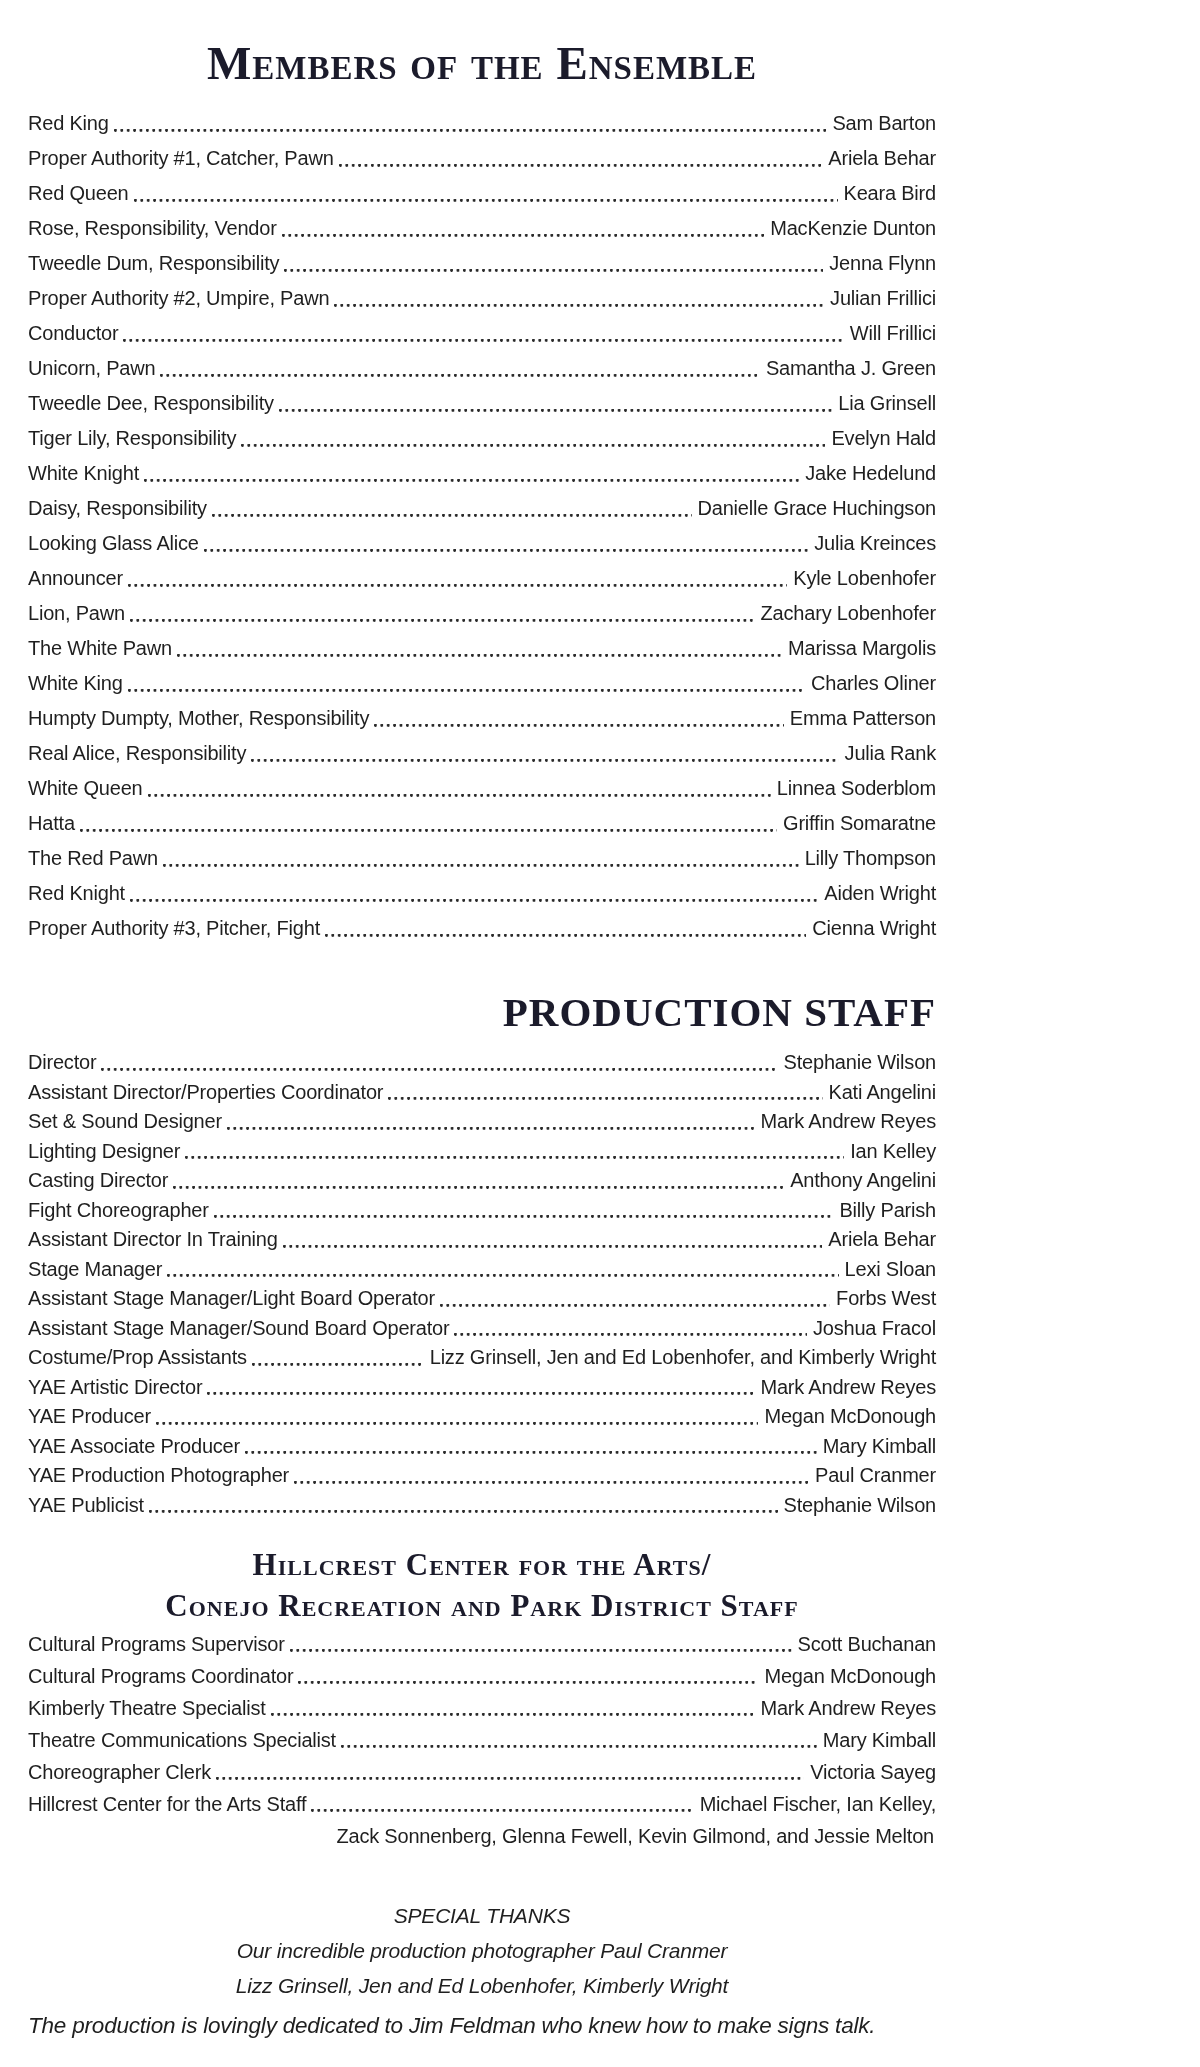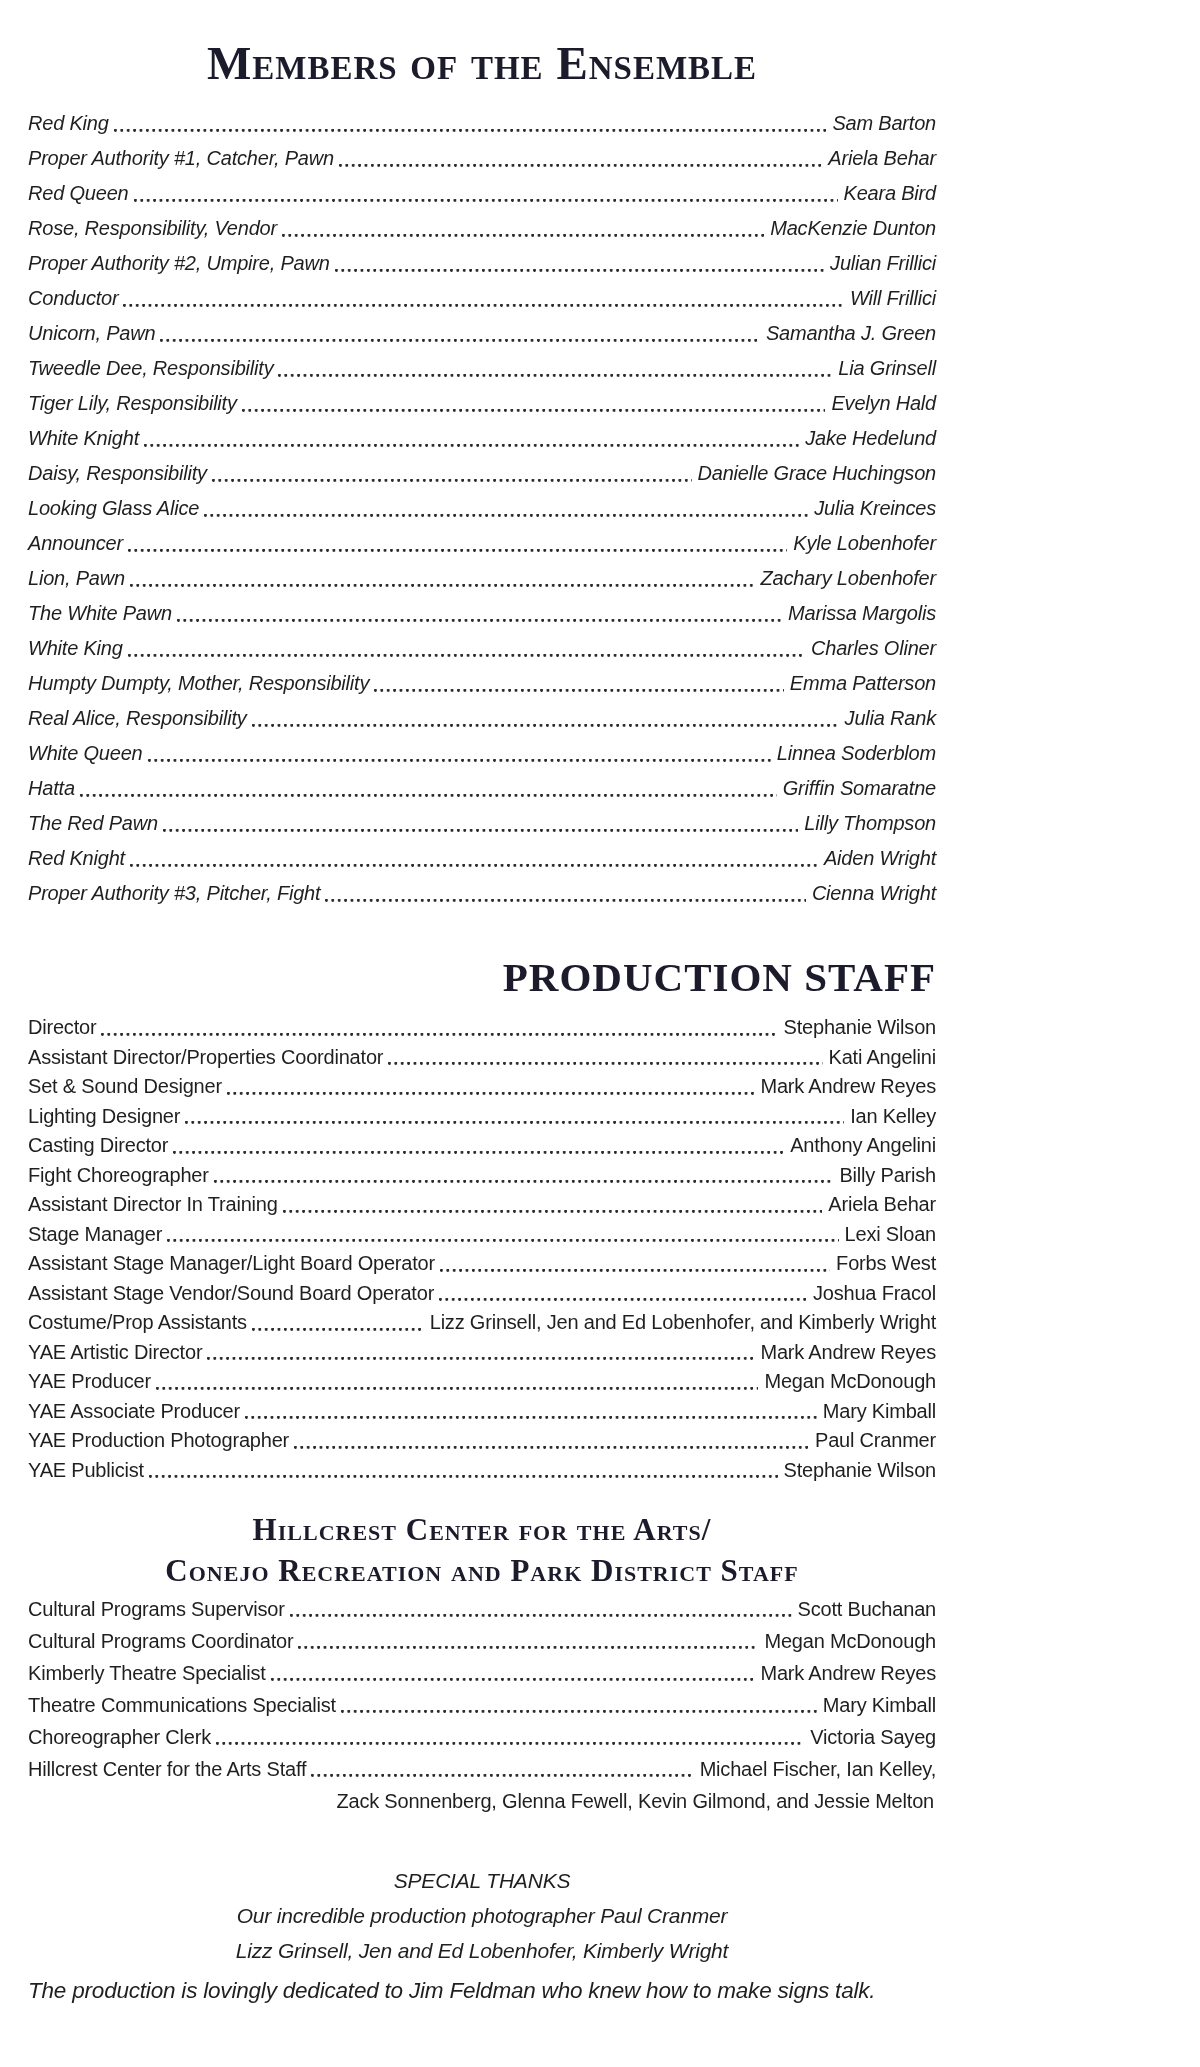--- a/index.html
+++ b/index.html
@@ -54,21 +54,21 @@
   .hillcrest-title div{white-space:nowrap;}
   
   .credits{width:100%;}
   .row{
     display:flex;
     align-items:baseline;
     font-size:20px;
     letter-spacing:-0.2px;
     white-space:nowrap;
   }
-  .ensemble-list .row{line-height:35px;font-style:italic;--dotb:9px;}
+  .ensemble-list .row{line-height:35px;--dotb:9px;}
   .production-list .row{line-height:29.5px;--dotb:7px;}
   .hillcrest-list .row{line-height:32px;--dotb:8px;}
   .role{flex:0 0 auto;padding-right:3px;}
   .name{flex:0 0 auto;padding-left:4px;text-align:right;}
   .dots{
     flex:1 1 auto;
     min-width:12px;
     align-self:stretch;
     position:relative;
   }
@@ -134,20 +134,25 @@
           <span class="dots"></span>
           <span class="name">Keara Bird</span>
         </div>
 
         <div class="row">
           <span class="role">Rose, Responsibility, Vendor</span>
           <span class="dots"></span>
           <span class="name">MacKenzie Dunton</span>
         </div>
 
+        <div class="row">
+          <span class="role">Tweedle Dum, Responsibility</span>
+          <span class="dots"></span>
+          <span class="name">Jenna Flynn</span>
+        </div>
 
         <div class="row">
           <span class="role">Proper Authority #2, Umpire, Pawn</span>
           <span class="dots"></span>
           <span class="name">Julian Frillici</span>
         </div>
 
         <div class="row">
           <span class="role">Conductor</span>
           <span class="dots"></span>
@@ -310,21 +315,21 @@
           <span class="name">Lexi Sloan</span>
         </div>
 
         <div class="row">
           <span class="role">Assistant Stage Manager/Light Board Operator</span>
           <span class="dots"></span>
           <span class="name">Forbs West</span>
         </div>
 
         <div class="row">
-          <span class="role">Assistant Stage Vendor/Sound Board Operator</span>
+          <span class="role">Assistant Stage Manager/Sound Board Operator</span>
           <span class="dots"></span>
           <span class="name">Joshua Fracol</span>
         </div>
 
         <div class="row">
           <span class="role">Costume/Prop Assistants</span>
           <span class="dots"></span>
           <span class="name">Lizz Grinsell, Jen and Ed Lobenhofer, and Kimberly Wright</span>
         </div>
 

